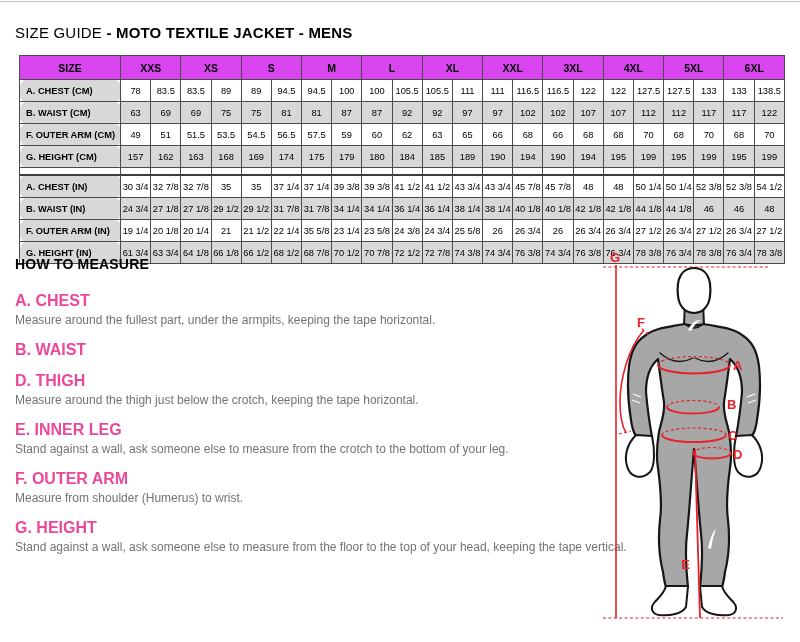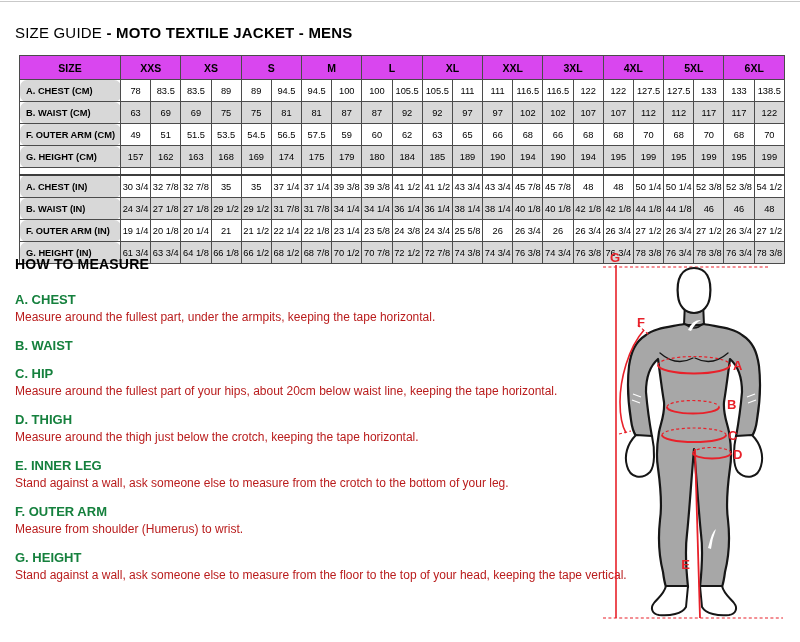--- a/index.html
+++ b/index.html
@@ -18,22 +18,22 @@
   thead th{background:#d946ef;height:23px;font-weight:bold;font-size:10.5px;}
   thead th.rowlabel-h{text-align:center;}
   tbody th.rowlabel{background:#d8d8d8;text-align:left;padding-left:6px;font-weight:bold;height:21px;border-radius:7px;}
   tr.plain td{background:#fff;}
   tr.stripe td{background:#d8d8d8;}
   tr.spacer td{height:6px;background:#fff;border-top:1px solid #4b4b4b;border-bottom:2px solid #3d3d3d;}
 
   .htm-heading{position:absolute;top:256px;left:15px;font-size:14px;font-weight:bold;letter-spacing:.2px;}
   .sections{position:absolute;top:292px;left:15px;}
   .m-section{margin-bottom:13px;}
-  .m-label{color:#15803d;font-weight:bold;font-size:13px;margin-bottom:3px;}
-  .m-text{font-size:12px;color:#b91c1c;line-height:1.25;white-space:nowrap;}
+  .m-label{color:#ec4899;font-weight:bold;font-size:16px;margin-bottom:3px;}
+  .m-text{font-size:12px;color:#737373;line-height:1.25;white-space:nowrap;}
 
   .figure{position:absolute;left:600px;top:252px;width:200px;height:390px;}
   .figure svg{overflow:visible;display:block;}
   .red-solid{stroke:#e8212a;fill:none;}
   .red-dash{stroke:#e8212a;fill:none;stroke-dasharray:3 2.4;}
   .fig-label{fill:#e8212a;font-weight:bold;font-size:13px;font-family:"Liberation Sans",sans-serif;}
   .outline{stroke:#161616;stroke-linejoin:round;stroke-linecap:round;}
 </style>
 </head>
 <body>
@@ -266,21 +266,21 @@
             <td>48</td>
           </tr>
           <tr class="plain">
             <th class="rowlabel">F. OUTER ARM (IN)</th>
             <td>19 1/4</td>
             <td>20 1/8</td>
             <td>20 1/4</td>
             <td>21</td>
             <td>21 1/2</td>
             <td>22 1/4</td>
-            <td>22 1/8</td>
+            <td>35 5/8</td>
             <td>23 1/4</td>
             <td>23 5/8</td>
             <td>24 3/8</td>
             <td>24 3/4</td>
             <td>25 5/8</td>
             <td>26</td>
             <td>26 3/4</td>
             <td>26</td>
             <td>26 3/4</td>
             <td>26 3/4</td>
@@ -321,24 +321,20 @@
 
   <div class="htm-heading">HOW TO MEASURE</div>
 
   <div class="sections">
     <div class="m-section">
       <div class="m-label">A. CHEST</div>
       <div class="m-text">Measure around the fullest part, under the armpits, keeping the tape horizontal.</div>
     </div>
     <div class="m-section">
       <div class="m-label">B. WAIST</div>
-    </div>
-    <div class="m-section">
-      <div class="m-label">C. HIP</div>
-      <div class="m-text">Measure around the fullest part of your hips, about 20cm below waist line, keeping the tape horizontal.</div>
     </div>
     <div class="m-section">
       <div class="m-label">D. THIGH</div>
       <div class="m-text">Measure around the thigh just below the crotch, keeping the tape horizontal.</div>
     </div>
     <div class="m-section">
       <div class="m-label">E. INNER LEG</div>
       <div class="m-text">Stand against a wall, ask someone else to measure from the crotch to the bottom of your leg.</div>
     </div>
     <div class="m-section">

